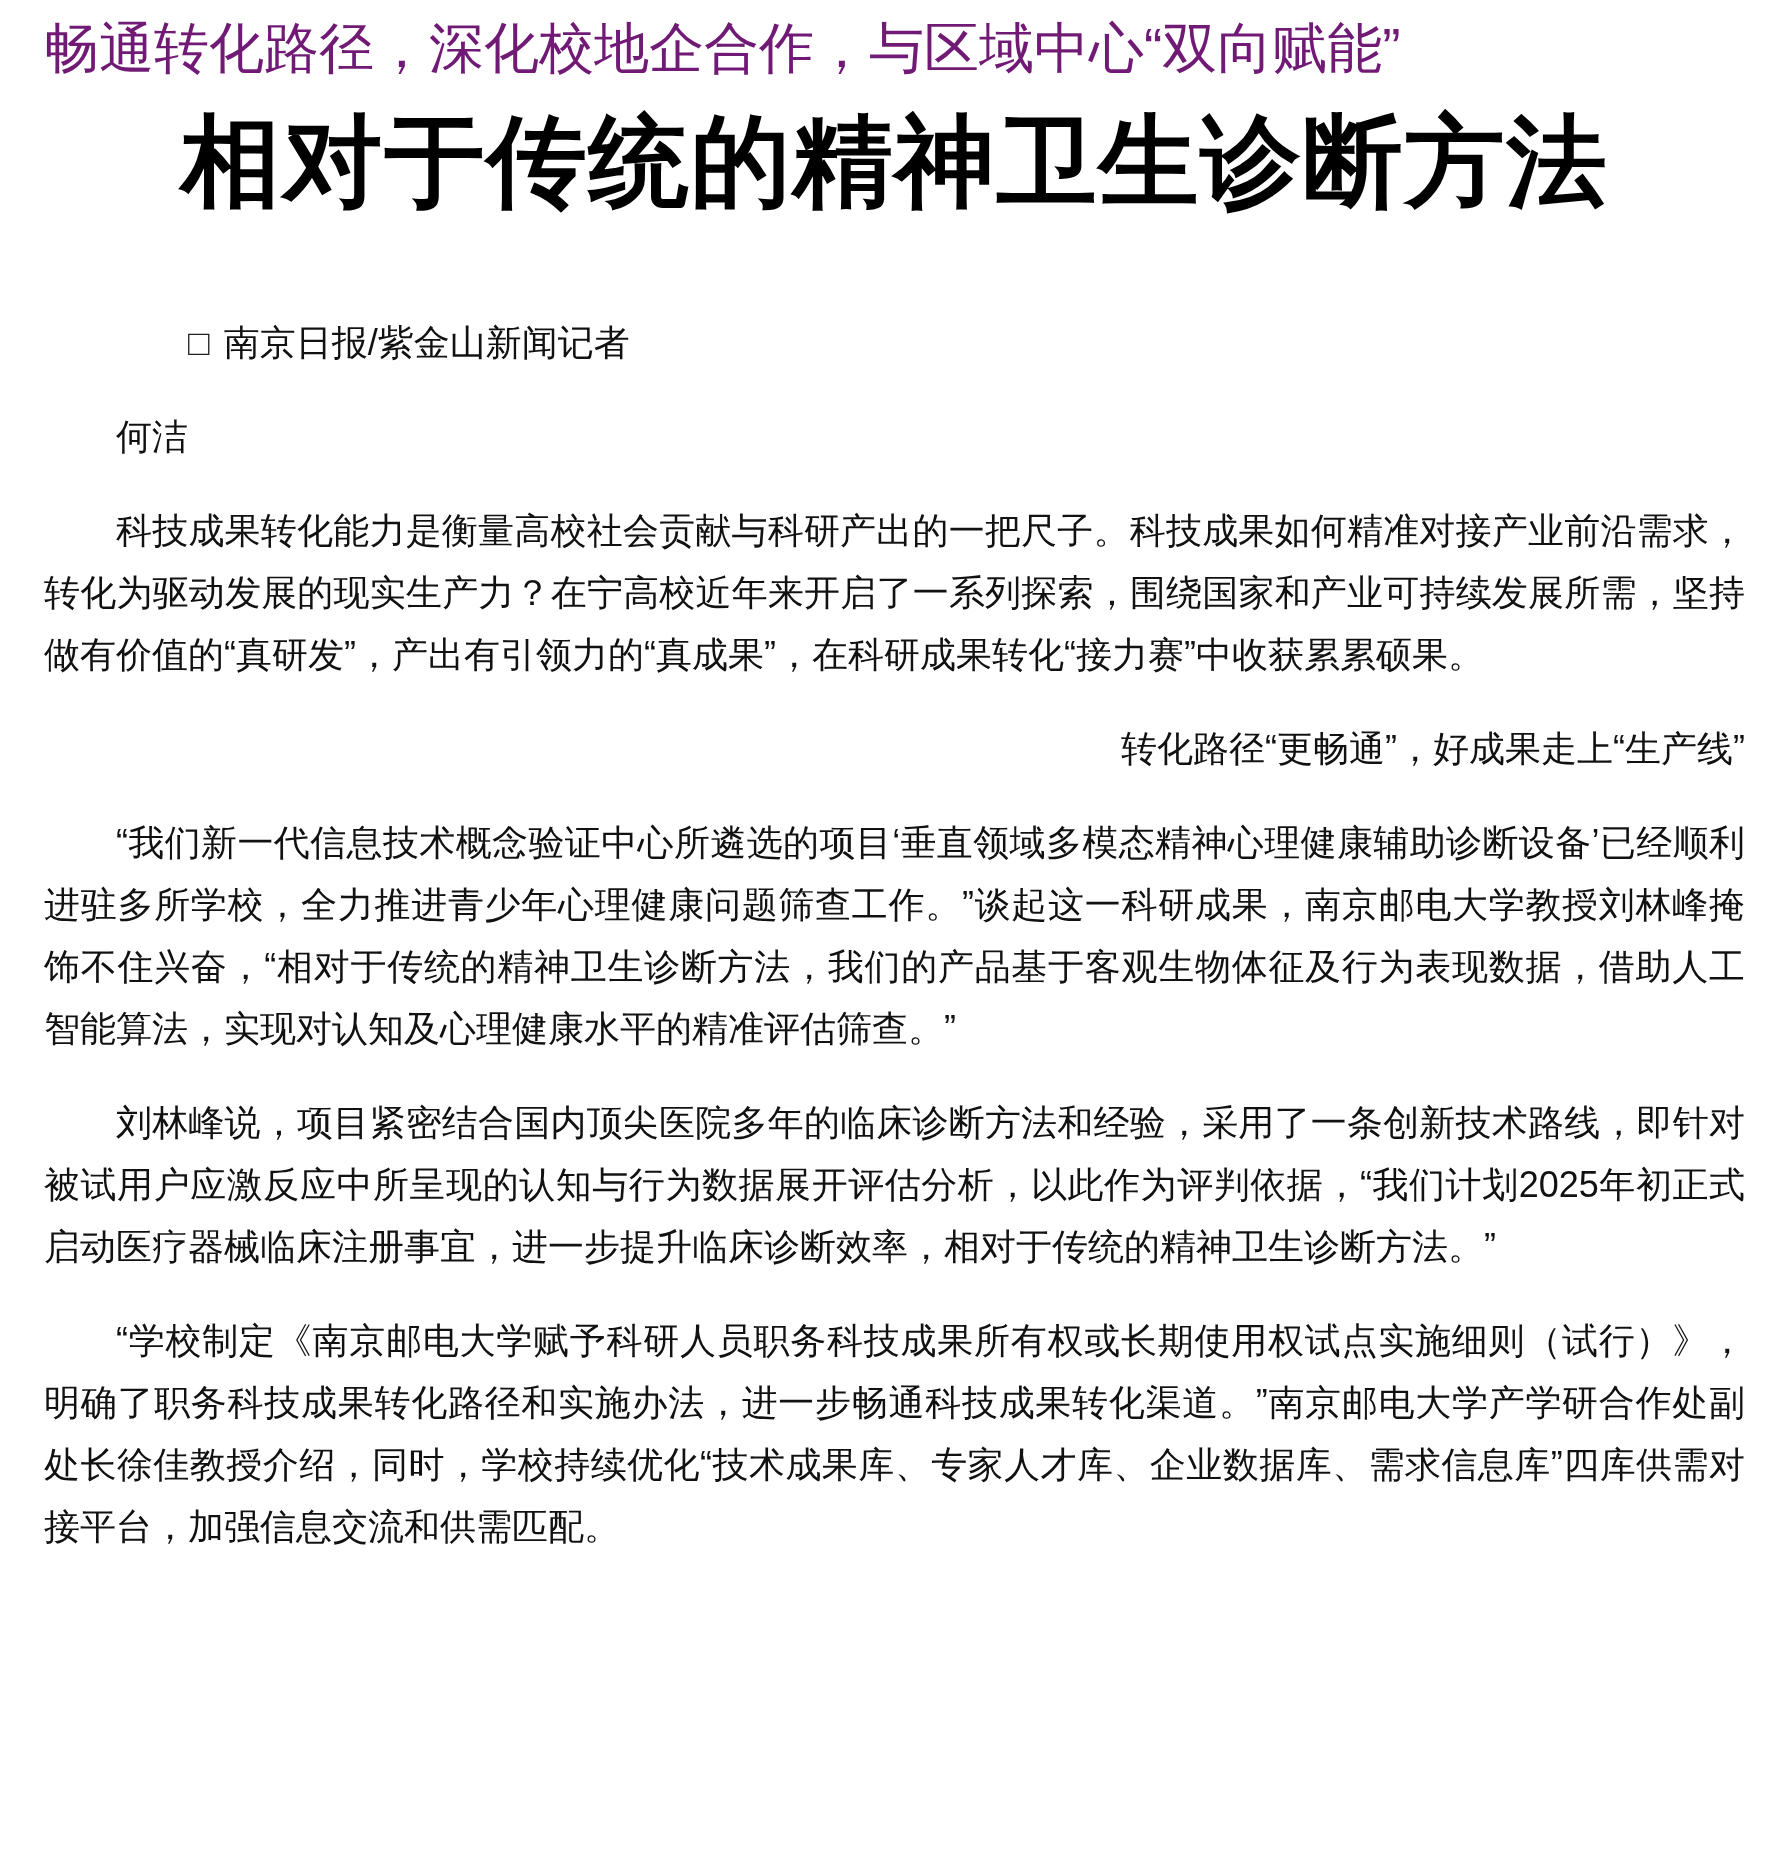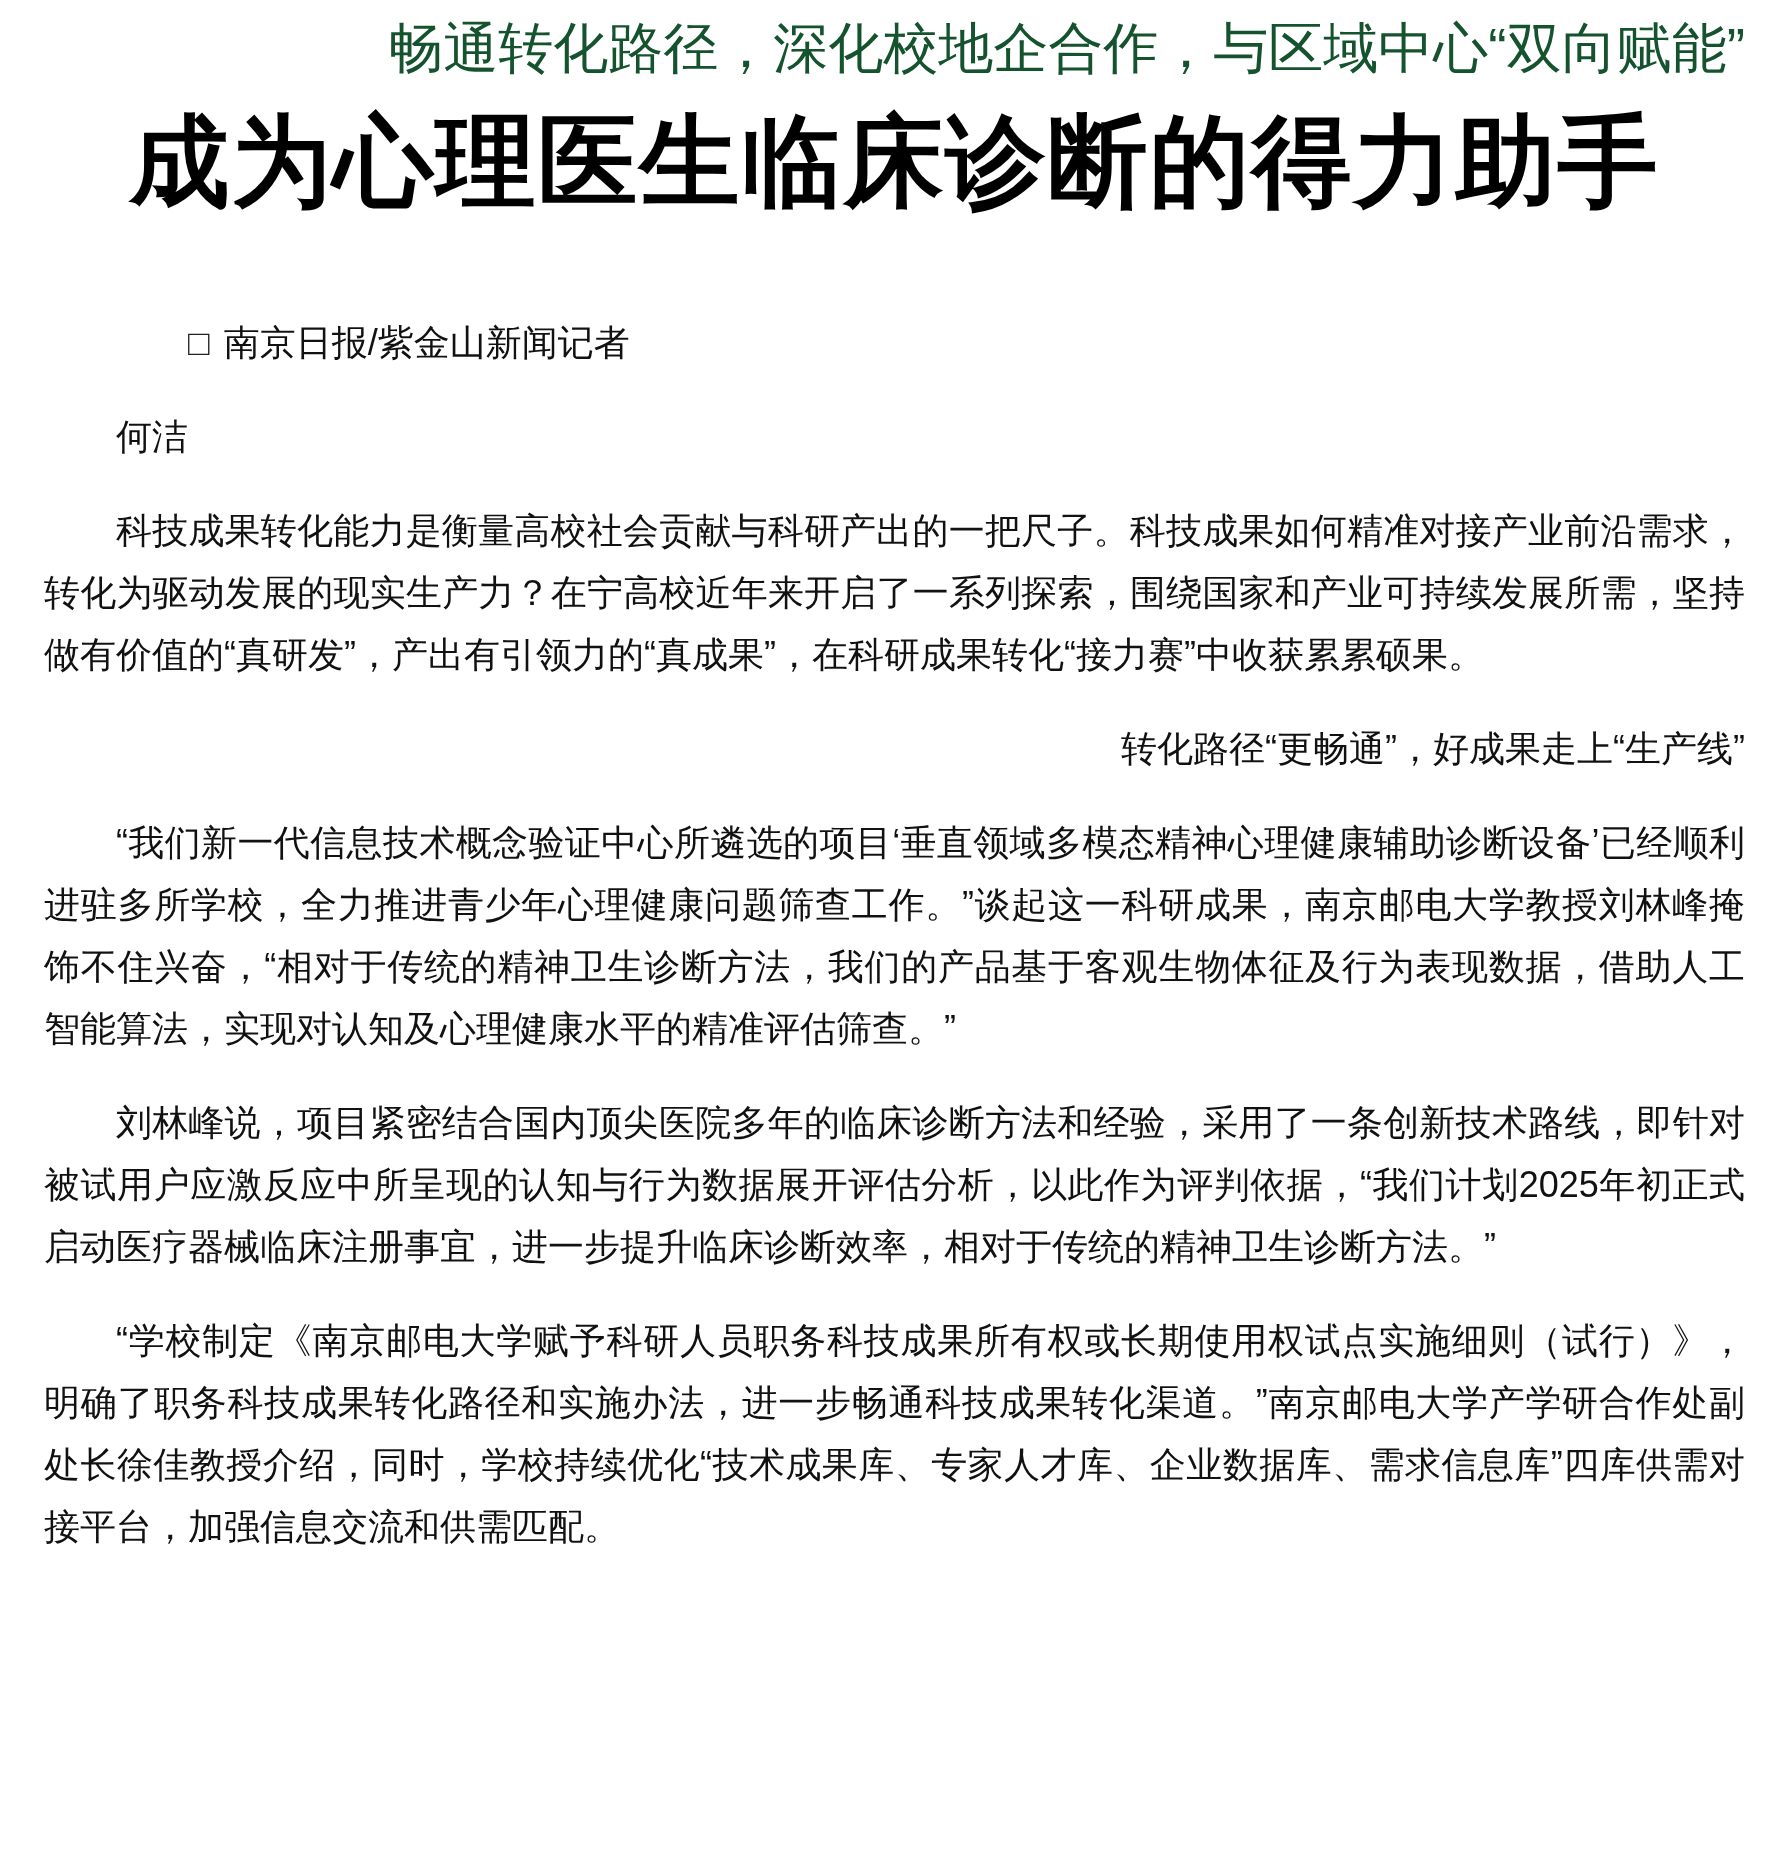--- a/index.html
+++ b/index.html
@@ -18,22 +18,22 @@
     box-sizing: border-box;
     width: 100%;
     height: 100%;
     padding: 0 44px;
   }
   .kicker {
     padding-top: 14px;
     font-size: 55px;
     line-height: 1.25;
     font-weight: 500;
-    color: #14532d;
-    text-align: right;
+    color: #701a75;
+    text-align: left;
     white-space: nowrap;
   }
   .title {
     margin: 16px 0 88px 0;
     font-size: 100px;
     line-height: 1.25;
     font-weight: 800;
     color: #000000;
     text-align: center;
     letter-spacing: 2px;
@@ -67,21 +67,21 @@
     text-align: right;
   }
 </style>
 </head>
 <body>
 
 <div class="page">
 
   <div class="kicker">畅通转化路径，深化校地企合作，与区域中心“双向赋能”</div>
 
-  <h1 class="title">成为心理医生临床诊断的得力助手</h1>
+  <h1 class="title">相对于传统的精神卫生诊断方法</h1>
 
   <div class="byline">
     <span class="sq">□</span><span>南京日报/紫金山新闻记者</span>
   </div>
 
   <p class="author">何洁</p>
 
   <div id="paragraphs">
       <p class="para">科技成果转化能力是衡量高校社会贡献与科研产出的一把尺子。科技成果如何精准对接产业前沿需求，转化为驱动发展的现实生产力？在宁高校近年来开启了一系列探索，围绕国家和产业可持续发展所需，坚持做有价值的“真研发”，产出有引领力的“真成果”，在科研成果转化“接力赛”中收获累累硕果。</p>
       <p class="para subhead">转化路径“更畅通”，好成果走上“生产线”</p>

